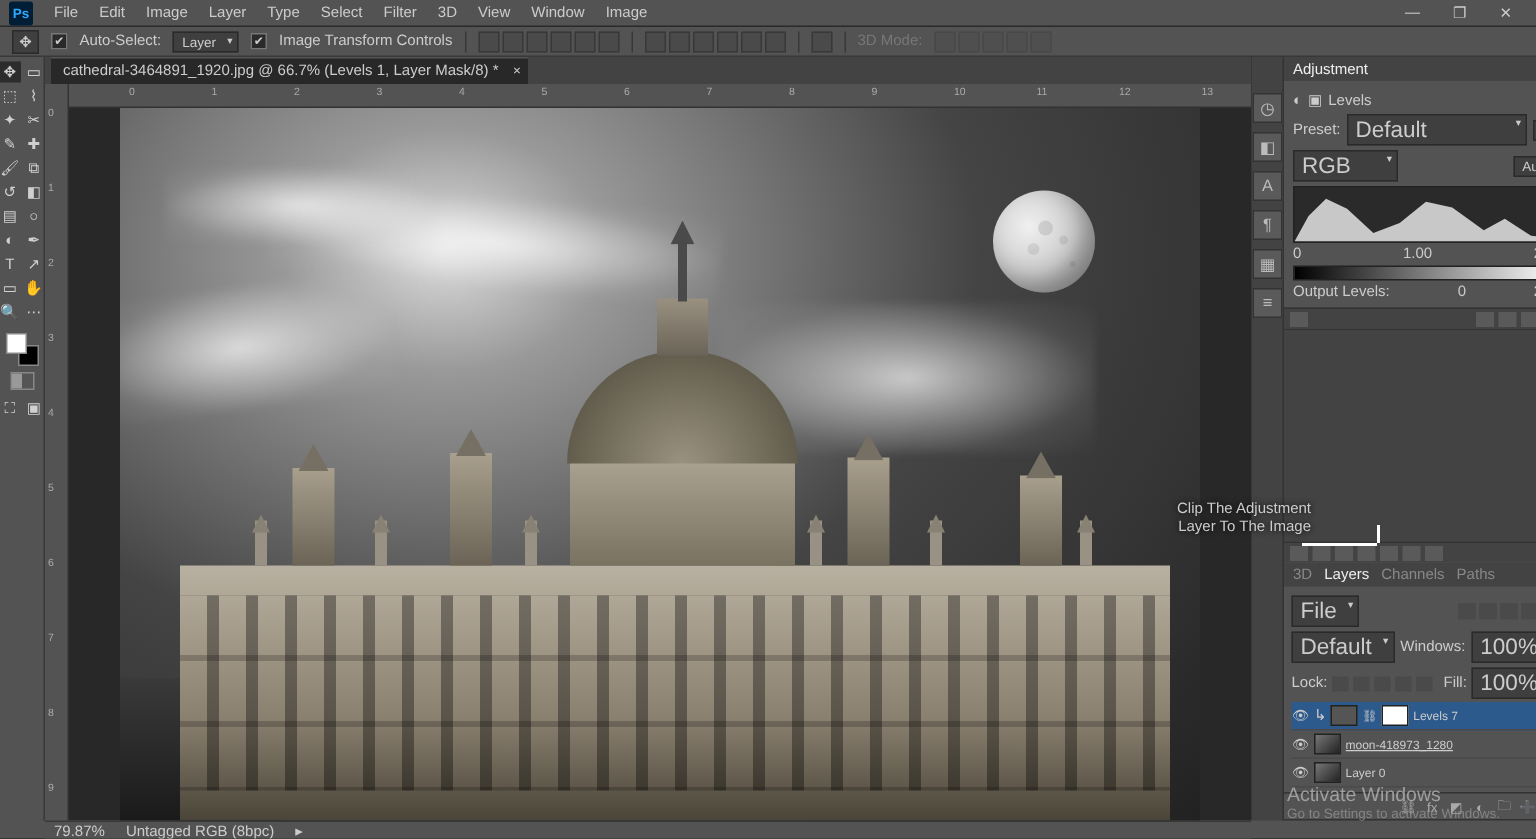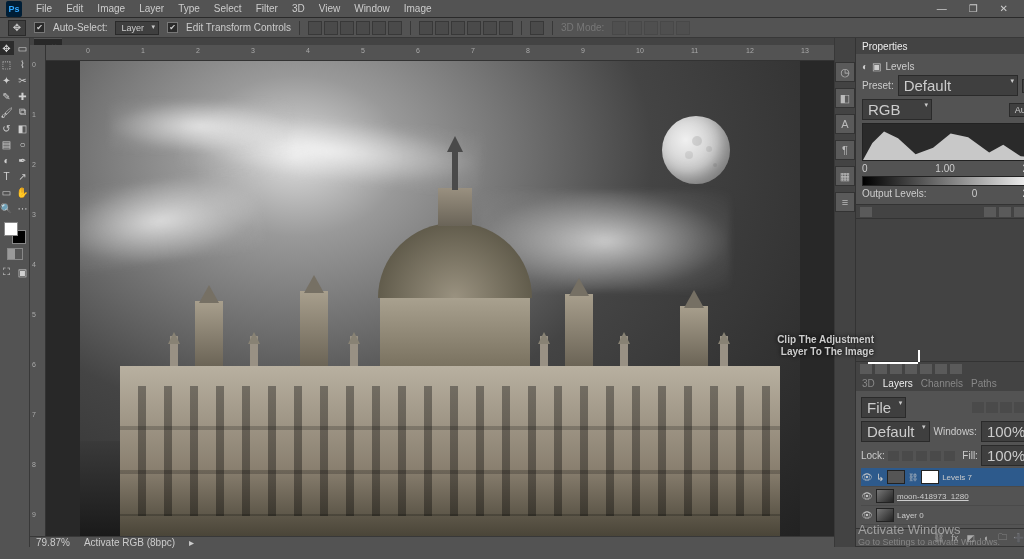--- a/index.html
+++ b/index.html
@@ -90,21 +90,21 @@
 .thumb{width:18px;height:14px;background:#888;border:1px solid #222}
 .thumb.mask{background:#fff}
 .thumb.img{background:linear-gradient(135deg,#777,#222)}
 .layer-name{font-size:8px;flex:1;white-space:nowrap;overflow:hidden}
 .link-ic{font-size:8px;color:#ccc}
 .layers-foot{display:flex;justify-content:flex-end;gap:3px;padding:3px 4px;border-top:1px solid #333}
 .layers-foot .fi{width:13px;height:11px;display:flex;align-items:center;justify-content:center;font-size:9px;color:#aaa}
 .lock-row{display:flex;align-items:center;gap:3px;font-size:8px;margin:2px 0}
 .lock-row .li{width:11px;height:10px;background:#4a4a4a}
 
-.annotation{position:absolute;right:150px;top:334px;font-size:10px;font-weight:700;color:#fff;text-align:right;line-height:1.2;text-shadow:0 0 4px #000;z-index:20}
+.annotation{position:absolute;right:150px;top:334px;font-size:10px;font-weight:400;color:#fff;text-align:right;line-height:1.2;text-shadow:0 0 4px #000;z-index:20}
 .anno-line{position:absolute;right:106px;top:362px;width:50px;height:2px;background:#fff;z-index:20}
 .anno-line:after{content:"";position:absolute;right:-2px;top:-12px;width:2px;height:12px;background:#fff}
 .activate{position:absolute;right:24px;bottom:12px;text-align:left;color:#aaa;opacity:0.7}
 .activate .t1l{font-size:13px;color:#c0c0c0}
 .activate .t2l{font-size:9px;color:#9a9a9a}
 </style>
 </head>
 <body>
 
 <div class="menubar">
@@ -126,21 +126,21 @@
     <span>✕</span>
   </div>
 </div>
 
 <div class="optbar">
   <div class="icon-btn">✥</div>
   <span class="chk">✔</span>
   <span>Auto-Select:</span>
   <span class="dd">Layer</span>
   <span class="chk">✔</span>
-  <span>Edit Transform Controls</span>
+  <span>Image Transform Controls</span>
   <span class="sep"></span>
   <div class="small-icons">
     <div class="si"></div>
     <div class="si"></div>
     <div class="si"></div>
     <div class="si"></div>
     <div class="si"></div>
     <div class="si"></div>
   </div>
   <span class="sep"></span>
@@ -221,20 +221,21 @@
     <div class="qm"></div>
     <div class="trow" style="margin-top:4px">
         <div class="tool">⛶</div>
         <div class="tool">▣</div>
       </div>
   </div>
 
   <div class="canvas-area">
     <div class="tabbar">
       <div class="doctab">
+        <span>cathedral-3464891_1920.jpg @ 66.7% (Levels 1, Layer Mask/8) *</span>
         <span class="x">×</span>
       </div>
     </div>
     <div class="canvas-inner">
       <div class="ruler-v">
         <span class="tick" style="top:16px">0</span>
         <span class="tick" style="top:66px">1</span>
         <span class="tick" style="top:116px">2</span>
         <span class="tick" style="top:166px">3</span>
         <span class="tick" style="top:216px">4</span>
@@ -286,39 +287,39 @@
             <div class="pinnacle" style="bottom:170px;left:230px"></div>
             <div class="pinnacle" style="bottom:170px;left:420px"></div>
             <div class="pinnacle" style="bottom:170px;left:500px"></div>
             <div class="pinnacle" style="bottom:170px;left:600px"></div>
           </div>
         </div>
       </div>
     </div>
     <div class="statusbar">
       <span>79.87%</span>
-      <span>Activate RGB (8bpc)</span>
+      <span>Untagged RGB (8bpc)</span>
       <span>▸</span>
     </div>
   </div>
 
   <div class="rightcol">
     <div class="raildock">
       <div class="railicon">◷</div>
       <div class="railicon">◧</div>
       <div class="railicon">A</div>
       <div class="railicon">¶</div>
       <div class="railicon">▦</div>
       <div class="railicon">≡</div>
     </div>
     <div class="panels">
 
       <div class="panel" style="flex:0 0 auto">
         <div class="panel-h">
-            <span class="tab">Properties</span>
+            <span class="tab">Adjustment</span>
             <span style="margin-left:auto">≡</span>
           </div>
         <div class="panel-b">
           <div class="prop-row">
             <span>◐</span>
             <span>▣</span>
             <span>Levels</span>
           </div>
           <div class="prop-row">
             <span>Preset:</span>

